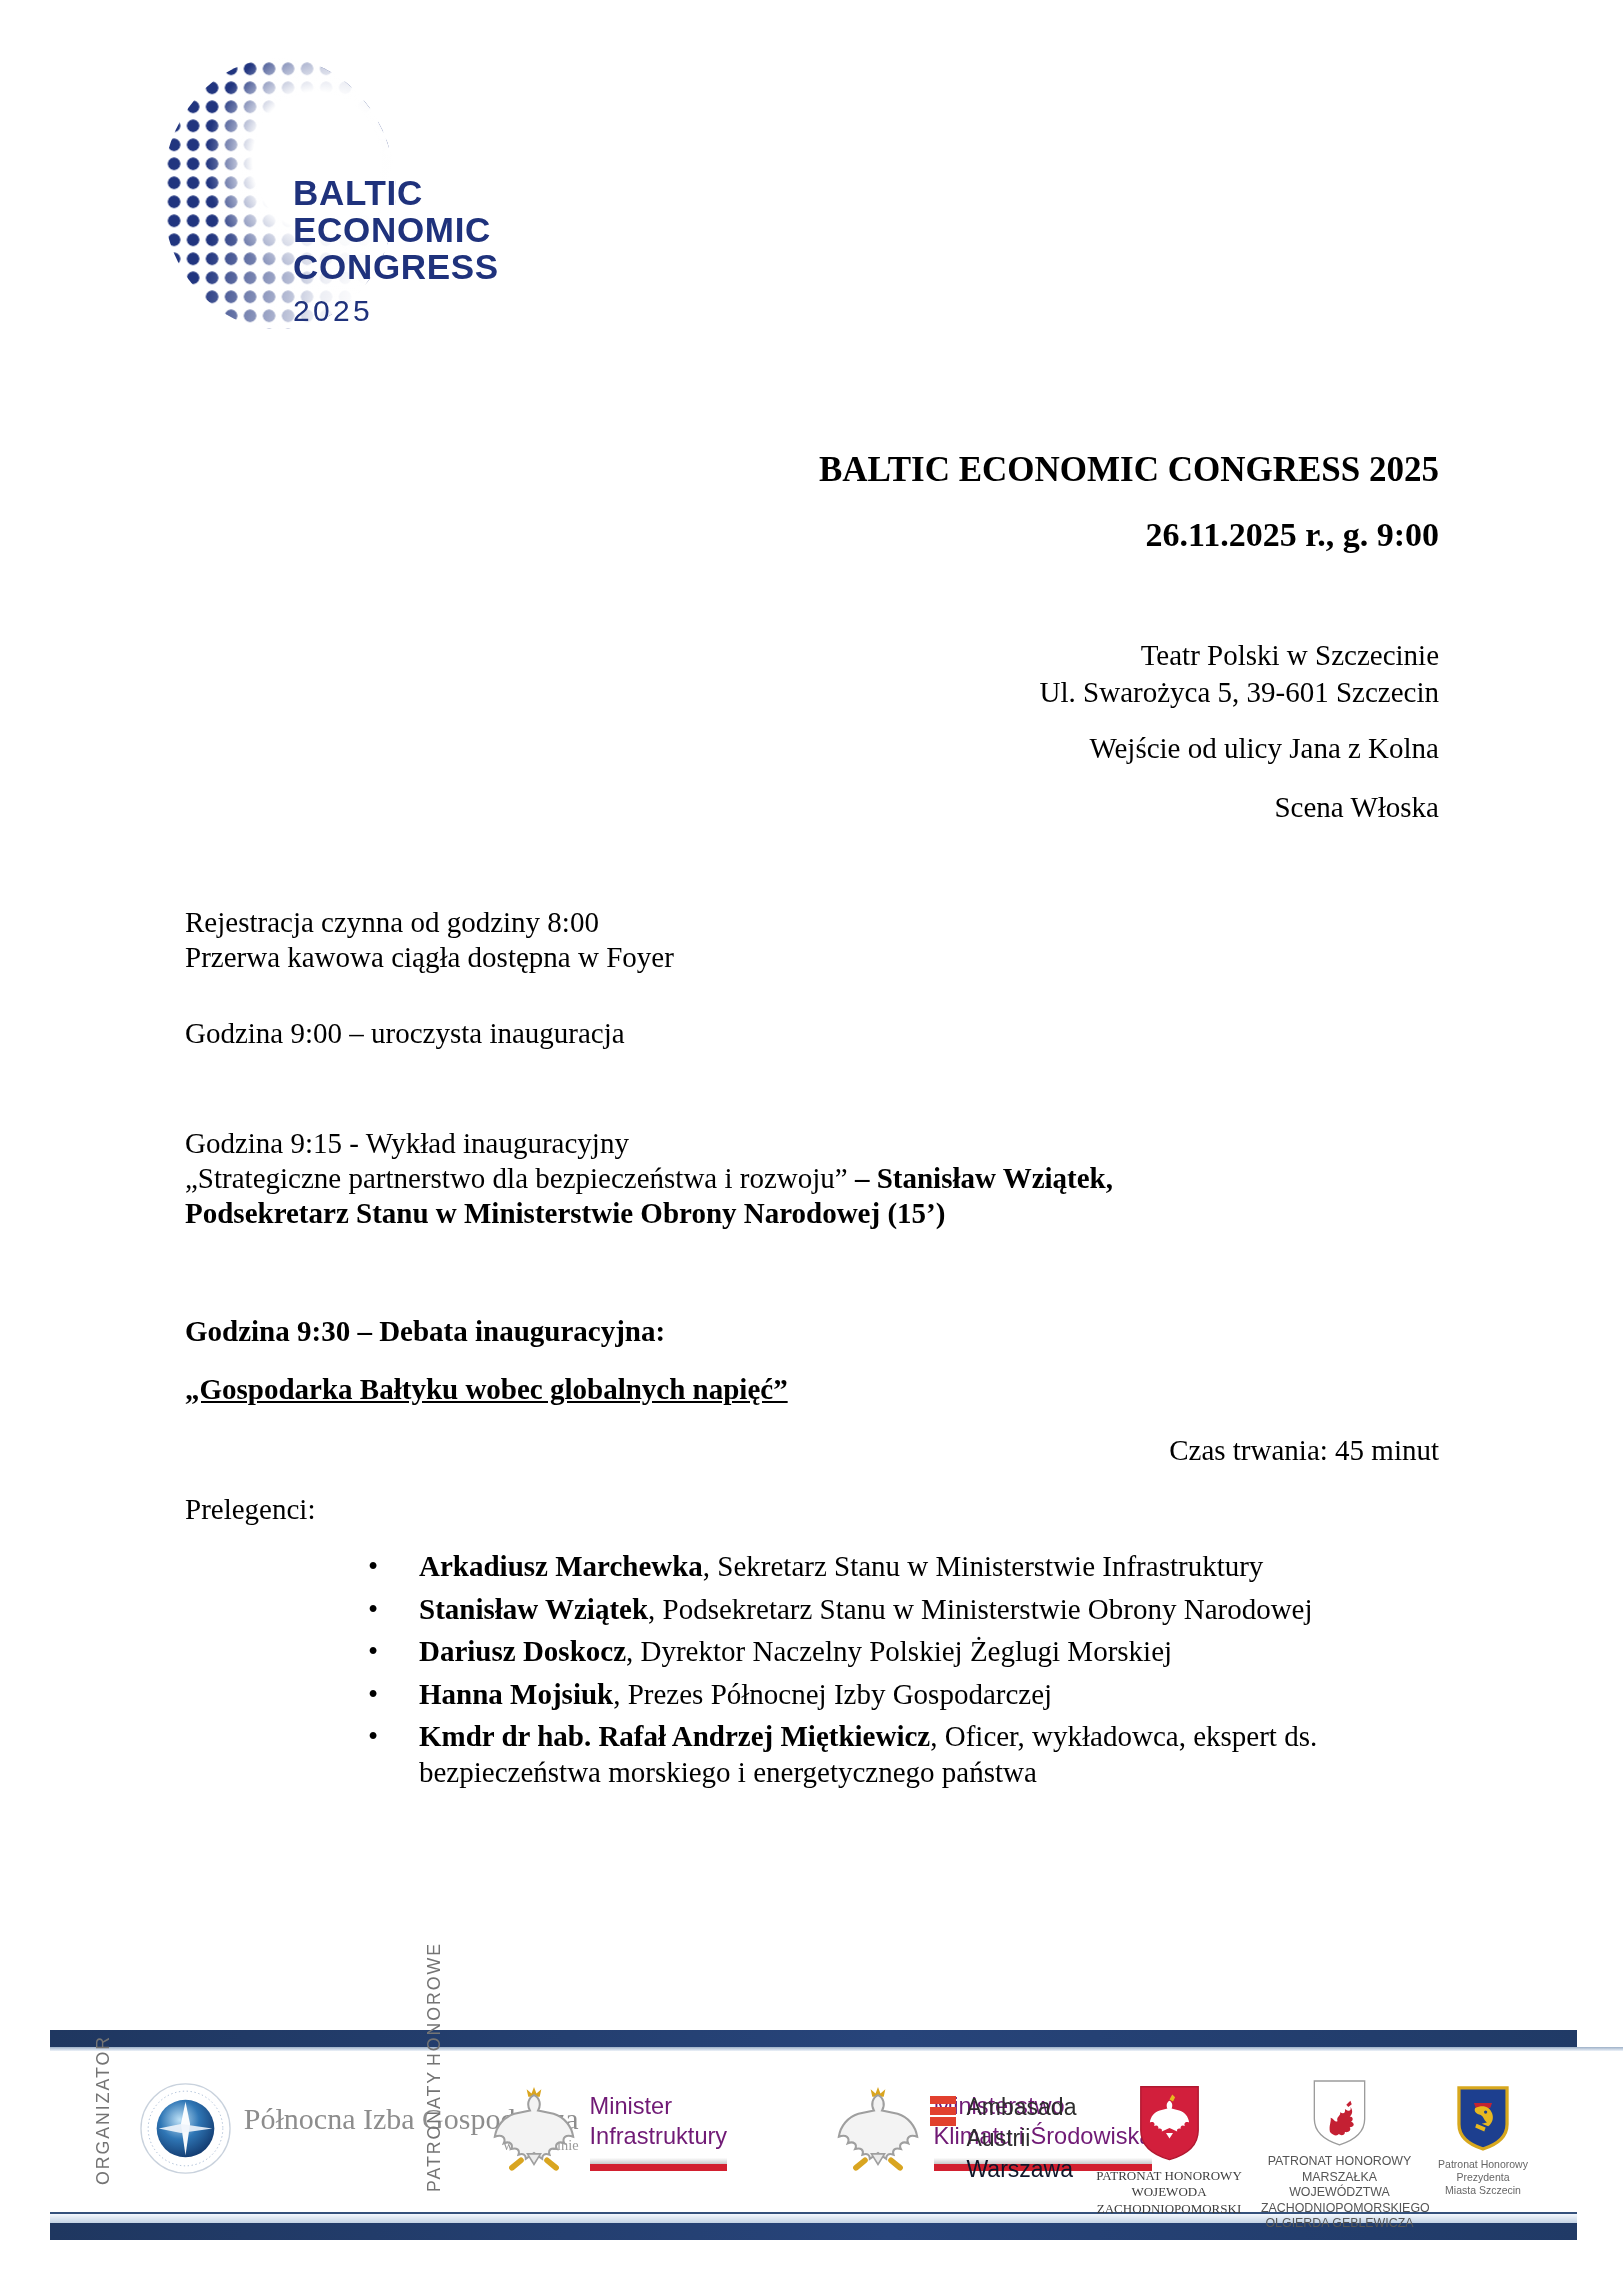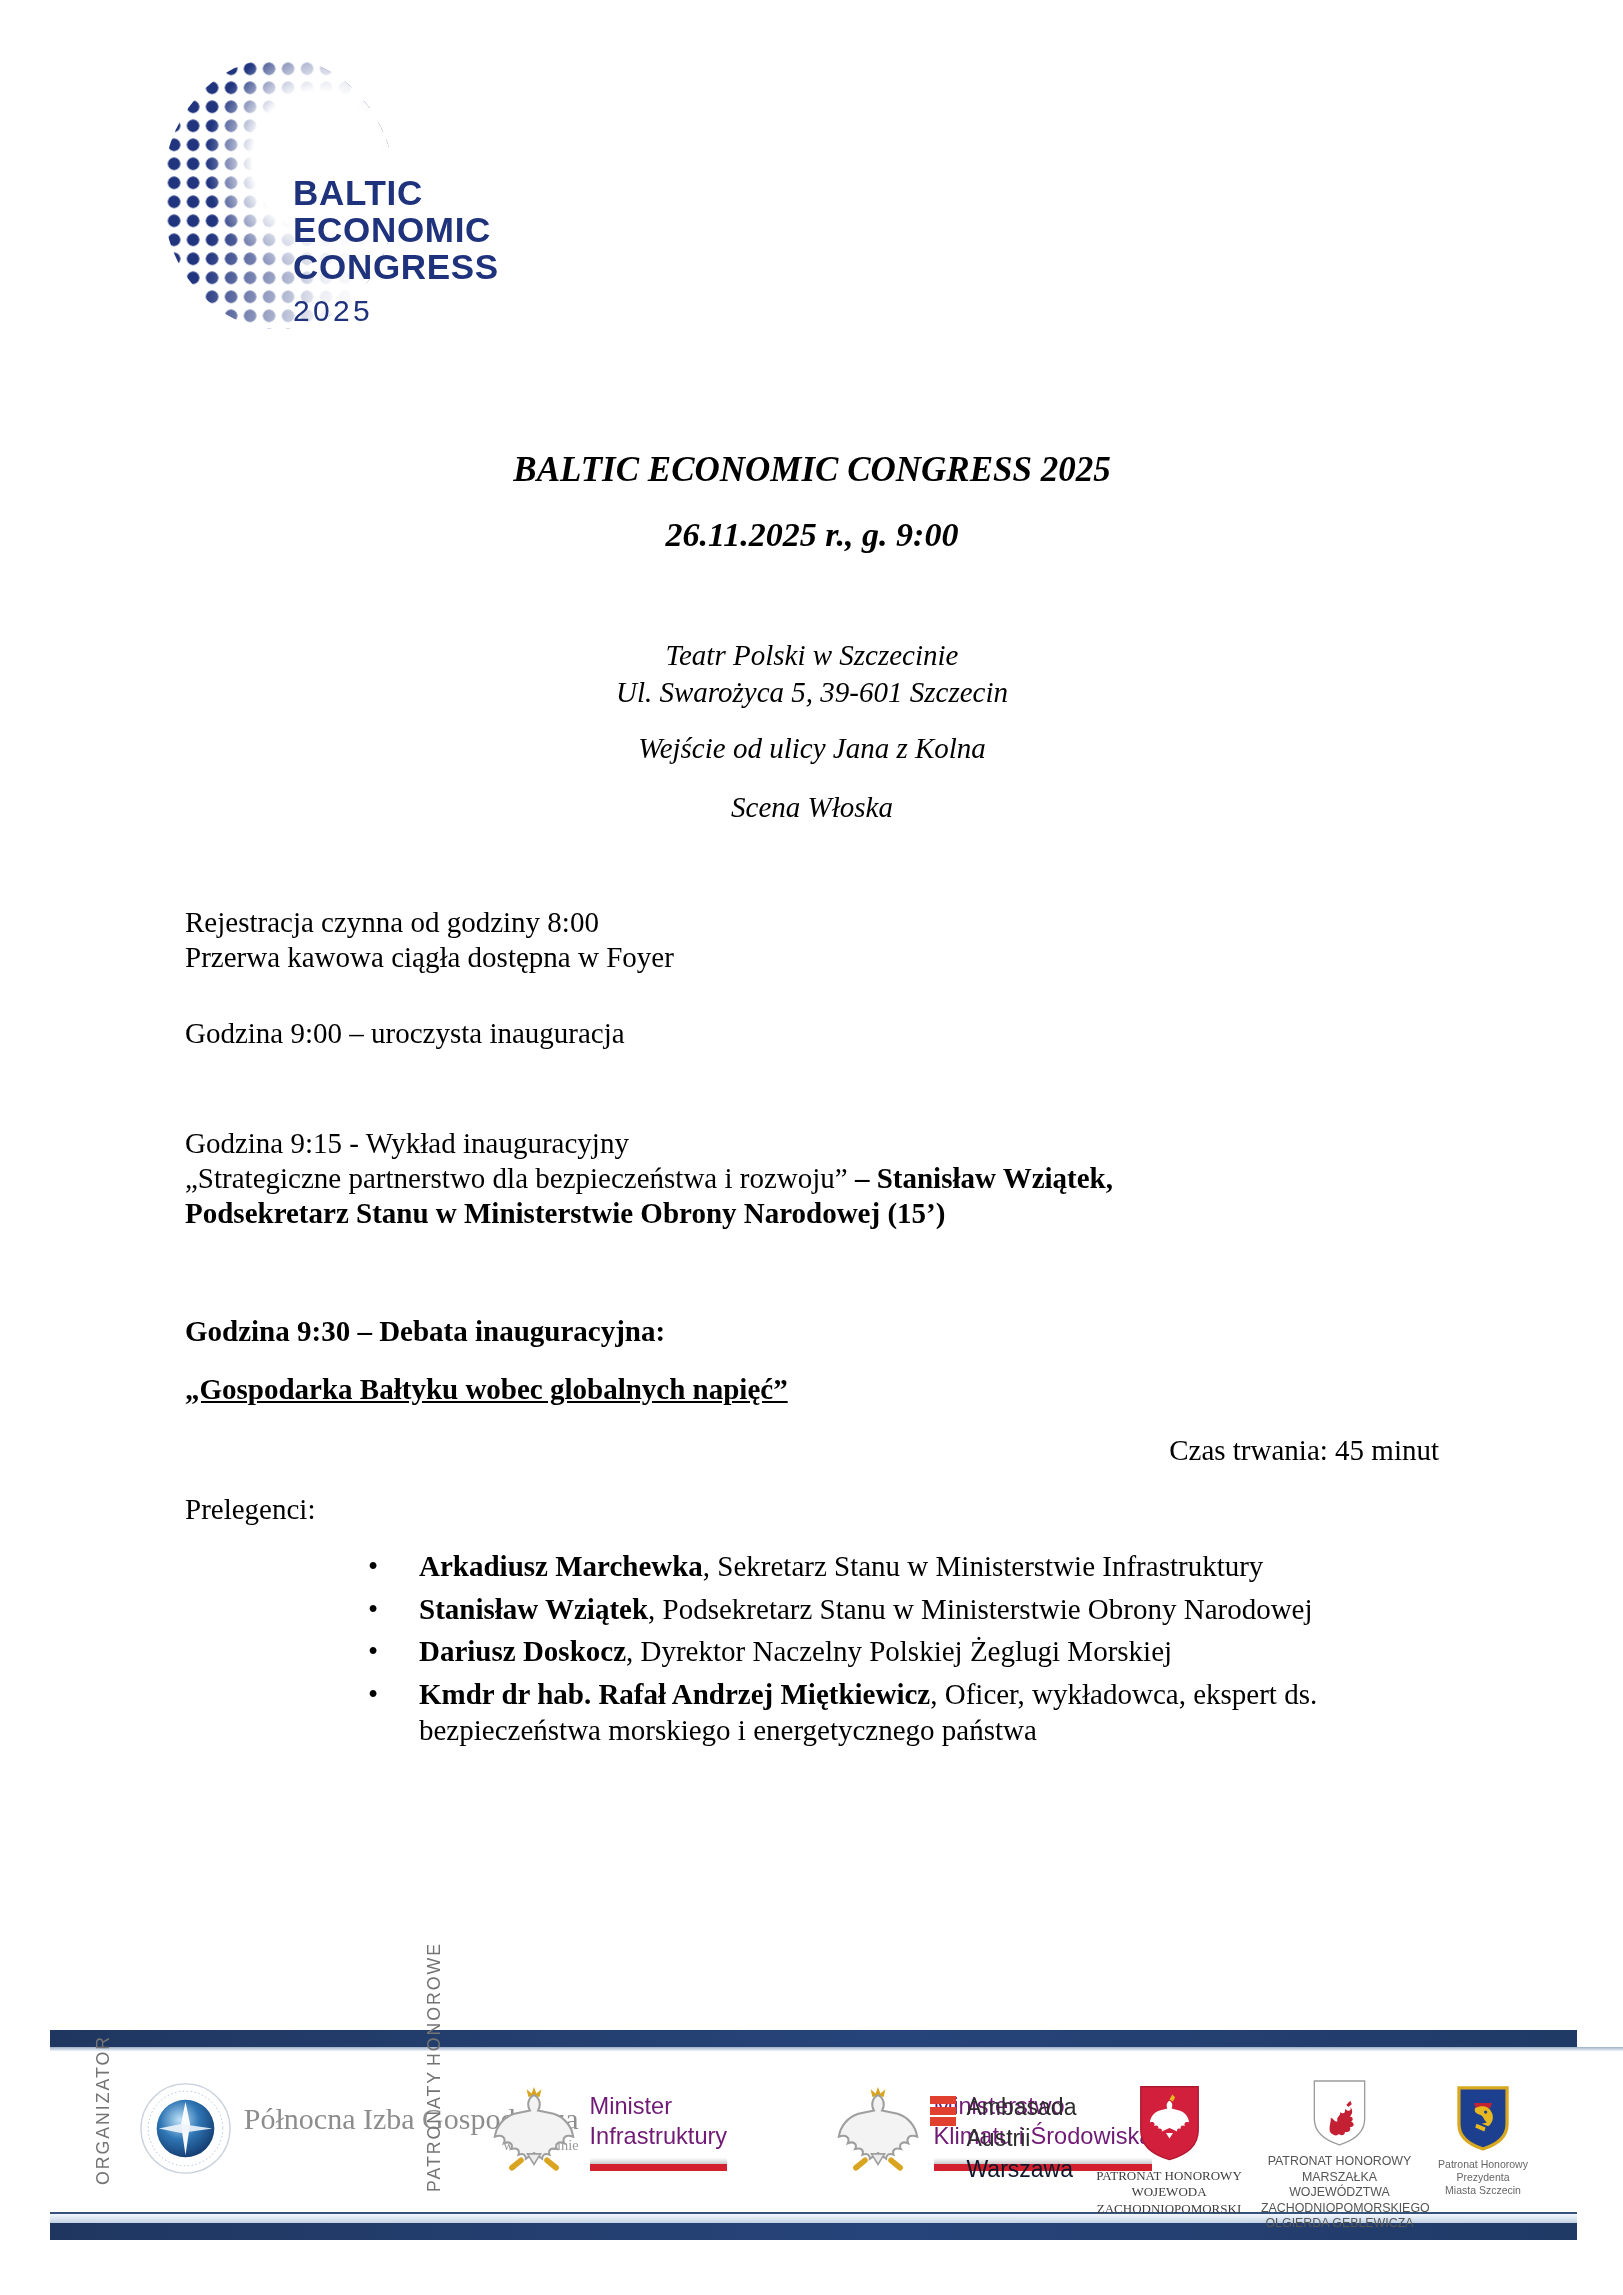--- a/index.html
+++ b/index.html
@@ -16,21 +16,21 @@
       radial-gradient(ellipse 47% 44% at 66% 38%, #ffffff 58%, rgba(255,255,255,0) 100%),
       linear-gradient(103deg, rgba(255,255,255,0) 30%, rgba(255,255,255,.55) 55%, rgba(255,255,255,.92) 72%, #ffffff 86%);}
   .logo-text{position:absolute;left:131px;top:116px;z-index:2;
              font-family:"Liberation Sans",sans-serif;color:#1f327c;}
   .logo-text .big{font-size:35px;font-weight:800;line-height:37px;letter-spacing:0.7px;}
   .logo-text .year{margin-top:9.2px;font-size:30px;font-weight:500;letter-spacing:3.3px;}
 
   
   .content{position:absolute;left:185px;width:1254px;top:0;font-size:29px;line-height:35px;}
   .blk{position:absolute;left:0;width:100%;margin:0;}
-  .center{text-align:center;font-style:italic;}
+  .center{text-align:right;}
   .right{text-align:right;}
   .b{font-weight:bold;}
   .u{text-decoration:underline;}
   .t-title{top:449px;font-size:35px;font-weight:bold;line-height:41px;}
   .t-date{top:515px;font-size:34px;font-weight:bold;line-height:39px;}
   .venue{top:637px;line-height:37px;}
   .entrance{top:731px;}
   .stage{top:790px;}
   .reginfo{top:905px;}
   .g900{top:1016px;}
@@ -125,20 +125,21 @@
     <p class="blk g930 b">Godzina 9:30 – Debata inauguracyjna:</p>
     <p class="blk topic b"><span class="u">„Gospodarka Bałtyku wobec globalnych napięć”</span></p>
     <p class="blk right duration">Czas trwania: 45 minut</p>
     <p class="blk prel">Prelegenci:</p>
 
     <div class="blk speakers">
       <ul class="sp">
         <li><span class="b">Arkadiusz Marchewka</span><span>, Sekretarz Stanu w Ministerstwie Infrastruktury</span></li>
         <li><span class="b">Stanisław Wziątek</span><span>, Podsekretarz Stanu w Ministerstwie Obrony Narodowej</span></li>
         <li><span class="b">Dariusz Doskocz</span><span>, Dyrektor Naczelny Polskiej Żeglugi Morskiej</span></li>
+        <li><span class="b">Hanna Mojsiuk</span><span>, Prezes Północnej Izby Gospodarczej</span></li>
         <li><span class="b">Kmdr dr hab. Rafał Andrzej Miętkiewicz</span><span>, Oficer, wykładowca, ekspert ds. bezpieczeństwa morskiego i energetycznego państwa</span></li>
       </ul>
     </div>
   </div>
 
   <div class="bar bar-top"></div>
   <div class="bar-top-light"></div>
   <div class="bar-bottom-hair"></div>
   <div class="bar-bottom-light"></div>
   <div class="bar bar-bottom"></div>

